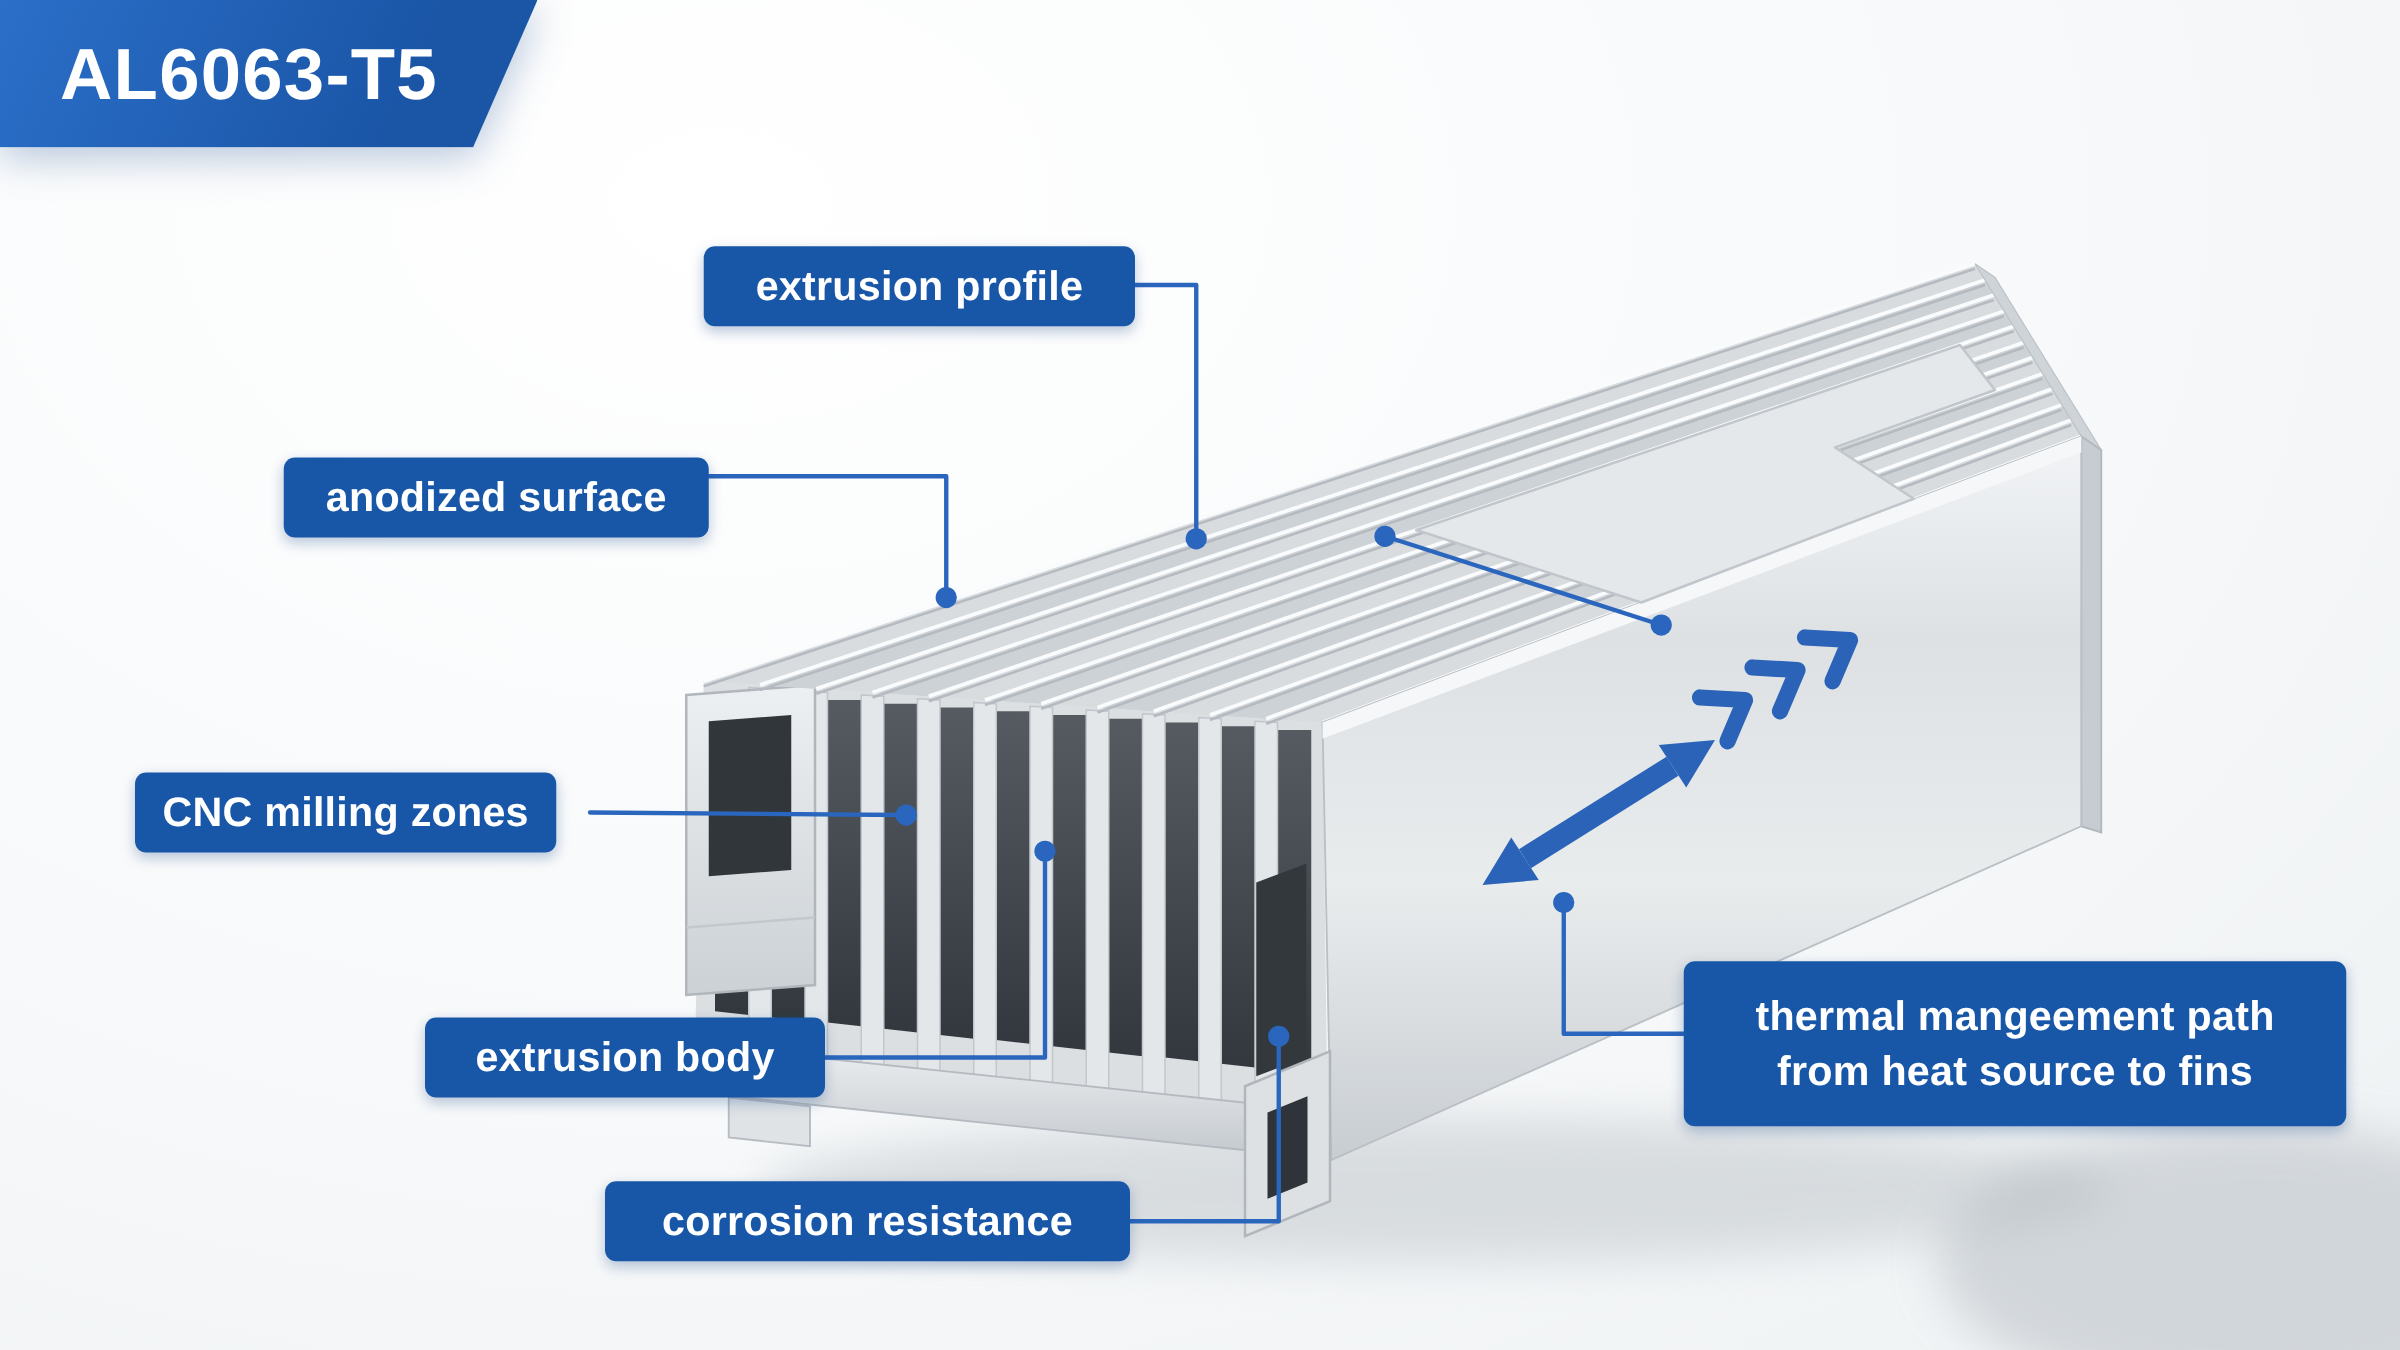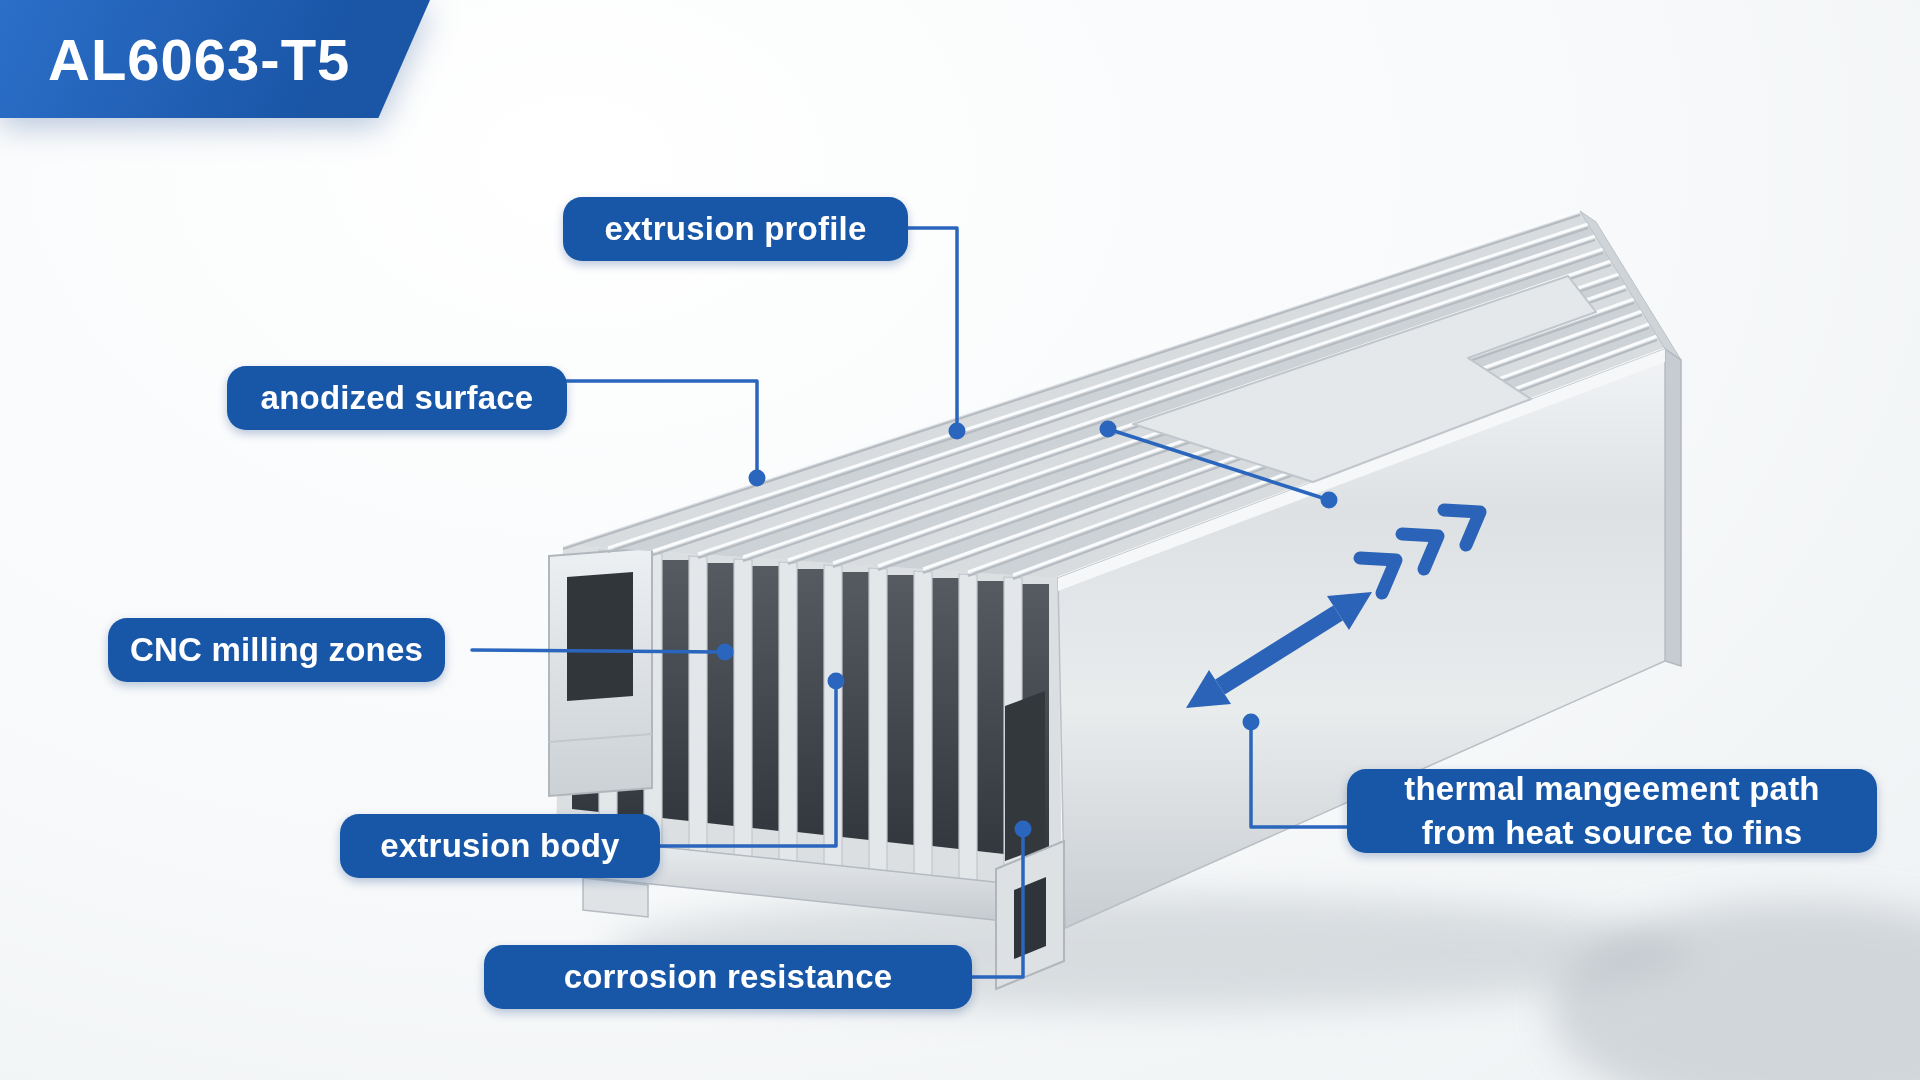--- a/index.html
+++ b/index.html
@@ -11,26 +11,26 @@
   #scene{position:absolute;left:0;top:0;z-index:1;}
   .badge-wrap{position:absolute;left:0;top:0;z-index:3;filter:drop-shadow(0 8px 16px rgba(20,70,140,.30));}
   .badge{
     width:430px;height:118px;background:linear-gradient(115deg,#2b6fc9 0%,#1a55a6 75%);
     color:#fff;font-size:58px;font-weight:700;letter-spacing:1px;
     display:flex;align-items:center;padding-left:48px;box-sizing:border-box;
     clip-path:polygon(0 0,100% 0,88% 100%,0 100%);
   }
   .callout{
     position:absolute;z-index:2;background:#1857a8;color:#fff;
-    font-weight:700;font-size:33px;border-radius:19px;
+    font-weight:700;font-size:33px;border-radius:9px;
     display:flex;align-items:center;justify-content:center;box-sizing:border-box;
     height:64px;white-space:nowrap;letter-spacing:.2px;
     box-shadow:0 4px 10px rgba(15,60,130,.28);
   }
-  .callout.two-line{flex-direction:column;height:84px;line-height:1.34;padding:6px 0;}
+  .callout.two-line{flex-direction:column;height:132px;line-height:1.34;padding:6px 0;}
 </style>
 </head>
 <body>
 
 <svg id="scene" width="1920" height="1080" viewBox="0 0 1920 1080">
   <defs>
     <filter id="soft" x="-50%" y="-50%" width="200%" height="200%">
         <feGaussianBlur stdDeviation="18"></feGaussianBlur>
       </filter>
     <linearGradient id="gFront" x1="0" y1="0" x2="0" y2="1">
@@ -205,20 +205,20 @@
 </div>
 
 <div class="callout" style="left:108px;top:618px;width:337px;">
   <span>CNC milling zones</span>
 </div>
 
 <div class="callout" style="left:340px;top:814px;width:320px;">
   <span>extrusion body</span>
 </div>
 
-<div class="callout" style="left:484px;top:945px;width:488px;justify-content:center;">
+<div class="callout" style="left:484px;top:945px;width:420px;justify-content:center;">
   <span>corrosion resistance</span>
 </div>
 
 <div class="callout two-line" style="left:1347px;top:769px;width:530px;">
   <span>thermal mangeement path</span>
   <span>from heat source to fins</span>
 </div>
 
 </body></html>

